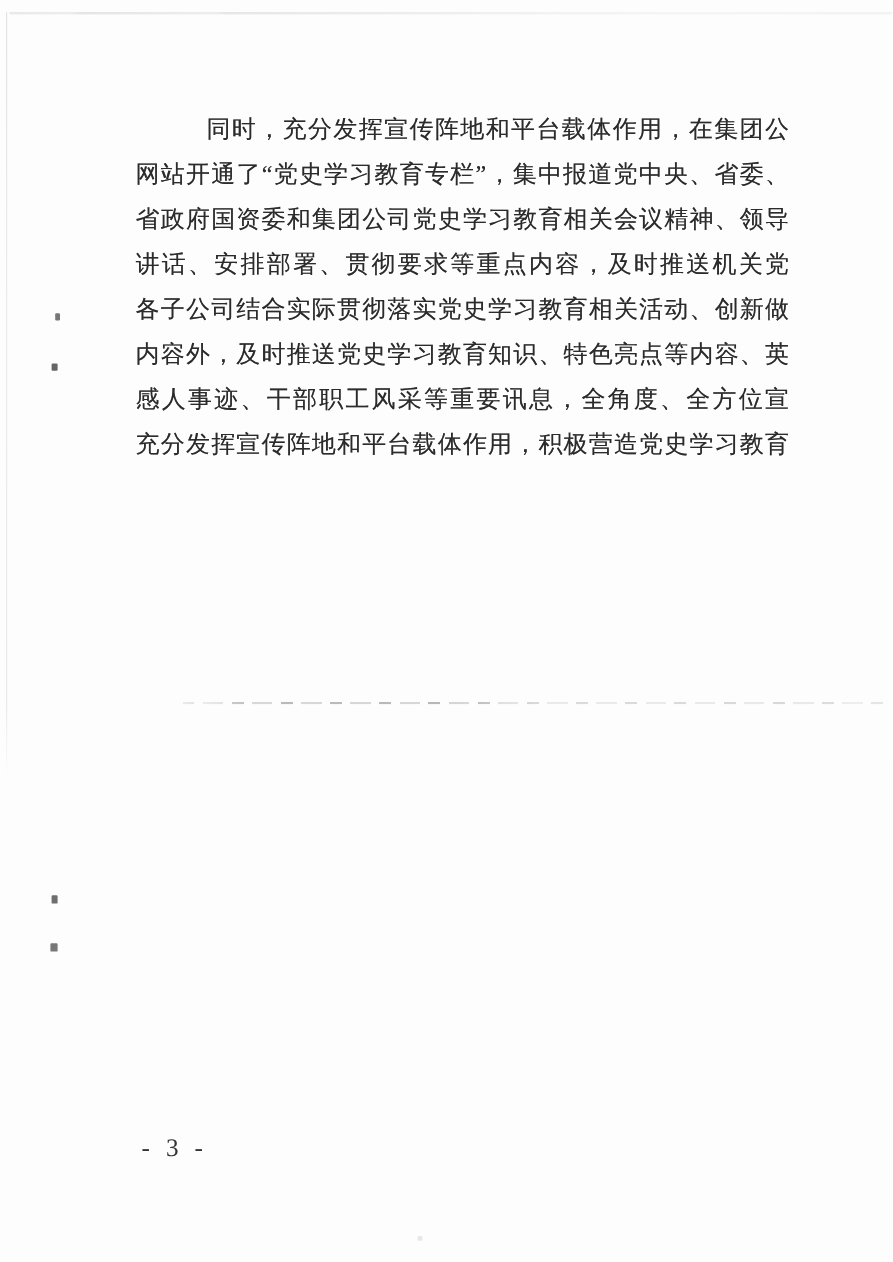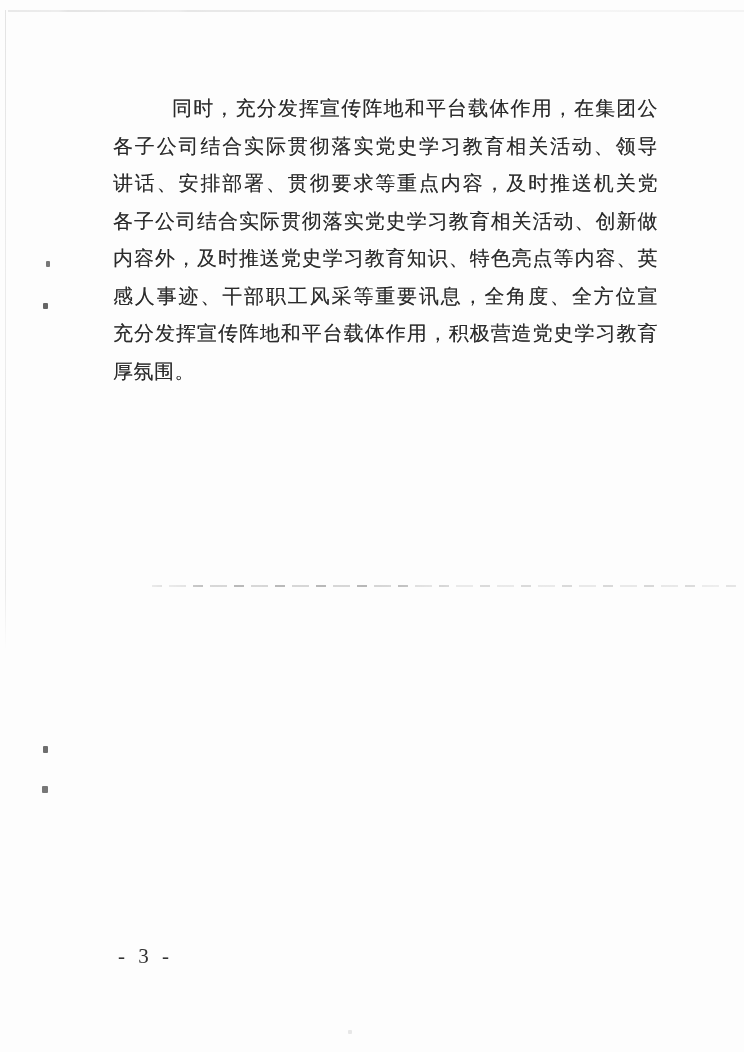--- a/index.html
+++ b/index.html
@@ -95,27 +95,27 @@
 </head>
 <body>
 
 <div class="page">
 
   <div class="edge-top"></div>
   <div class="edge-left"></div>
 
   <div class="paragraph">
     <div class="line indent">同时，充分发挥宣传阵地和平台载体作用，在集团公司</div>
-    <div class="line">各子公司结合实际贯彻落实党史学习教育相关活动、领导</div>
+    <div class="line">网站开通了“党史学习教育专栏”，集中报道党中央、省委、</div>
+    <div class="line">省政府国资委和集团公司党史学习教育相关会议精神、领导</div>
     <div class="line">讲话、安排部署、贯彻要求等重点内容，及时推送机关党委、</div>
     <div class="line">各子公司结合实际贯彻落实党史学习教育相关活动、创新做</div>
     <div class="line">内容外，及时推送党史学习教育知识、特色亮点等内容、英雄</div>
     <div class="line">感人事迹、干部职工风采等重要讯息，全角度、全方位宣传、</div>
     <div class="line">充分发挥宣传阵地和平台载体作用，积极营造党史学习教育浓</div>
-    <div class="line last">厚氛围。</div>
   </div>
 
   <div class="scanline"></div>
 
   <div class="speck s1"></div>
   <div class="speck s2"></div>
   <div class="speck s3"></div>
   <div class="speck s4"></div>
   <div class="speck s5"></div>
 

